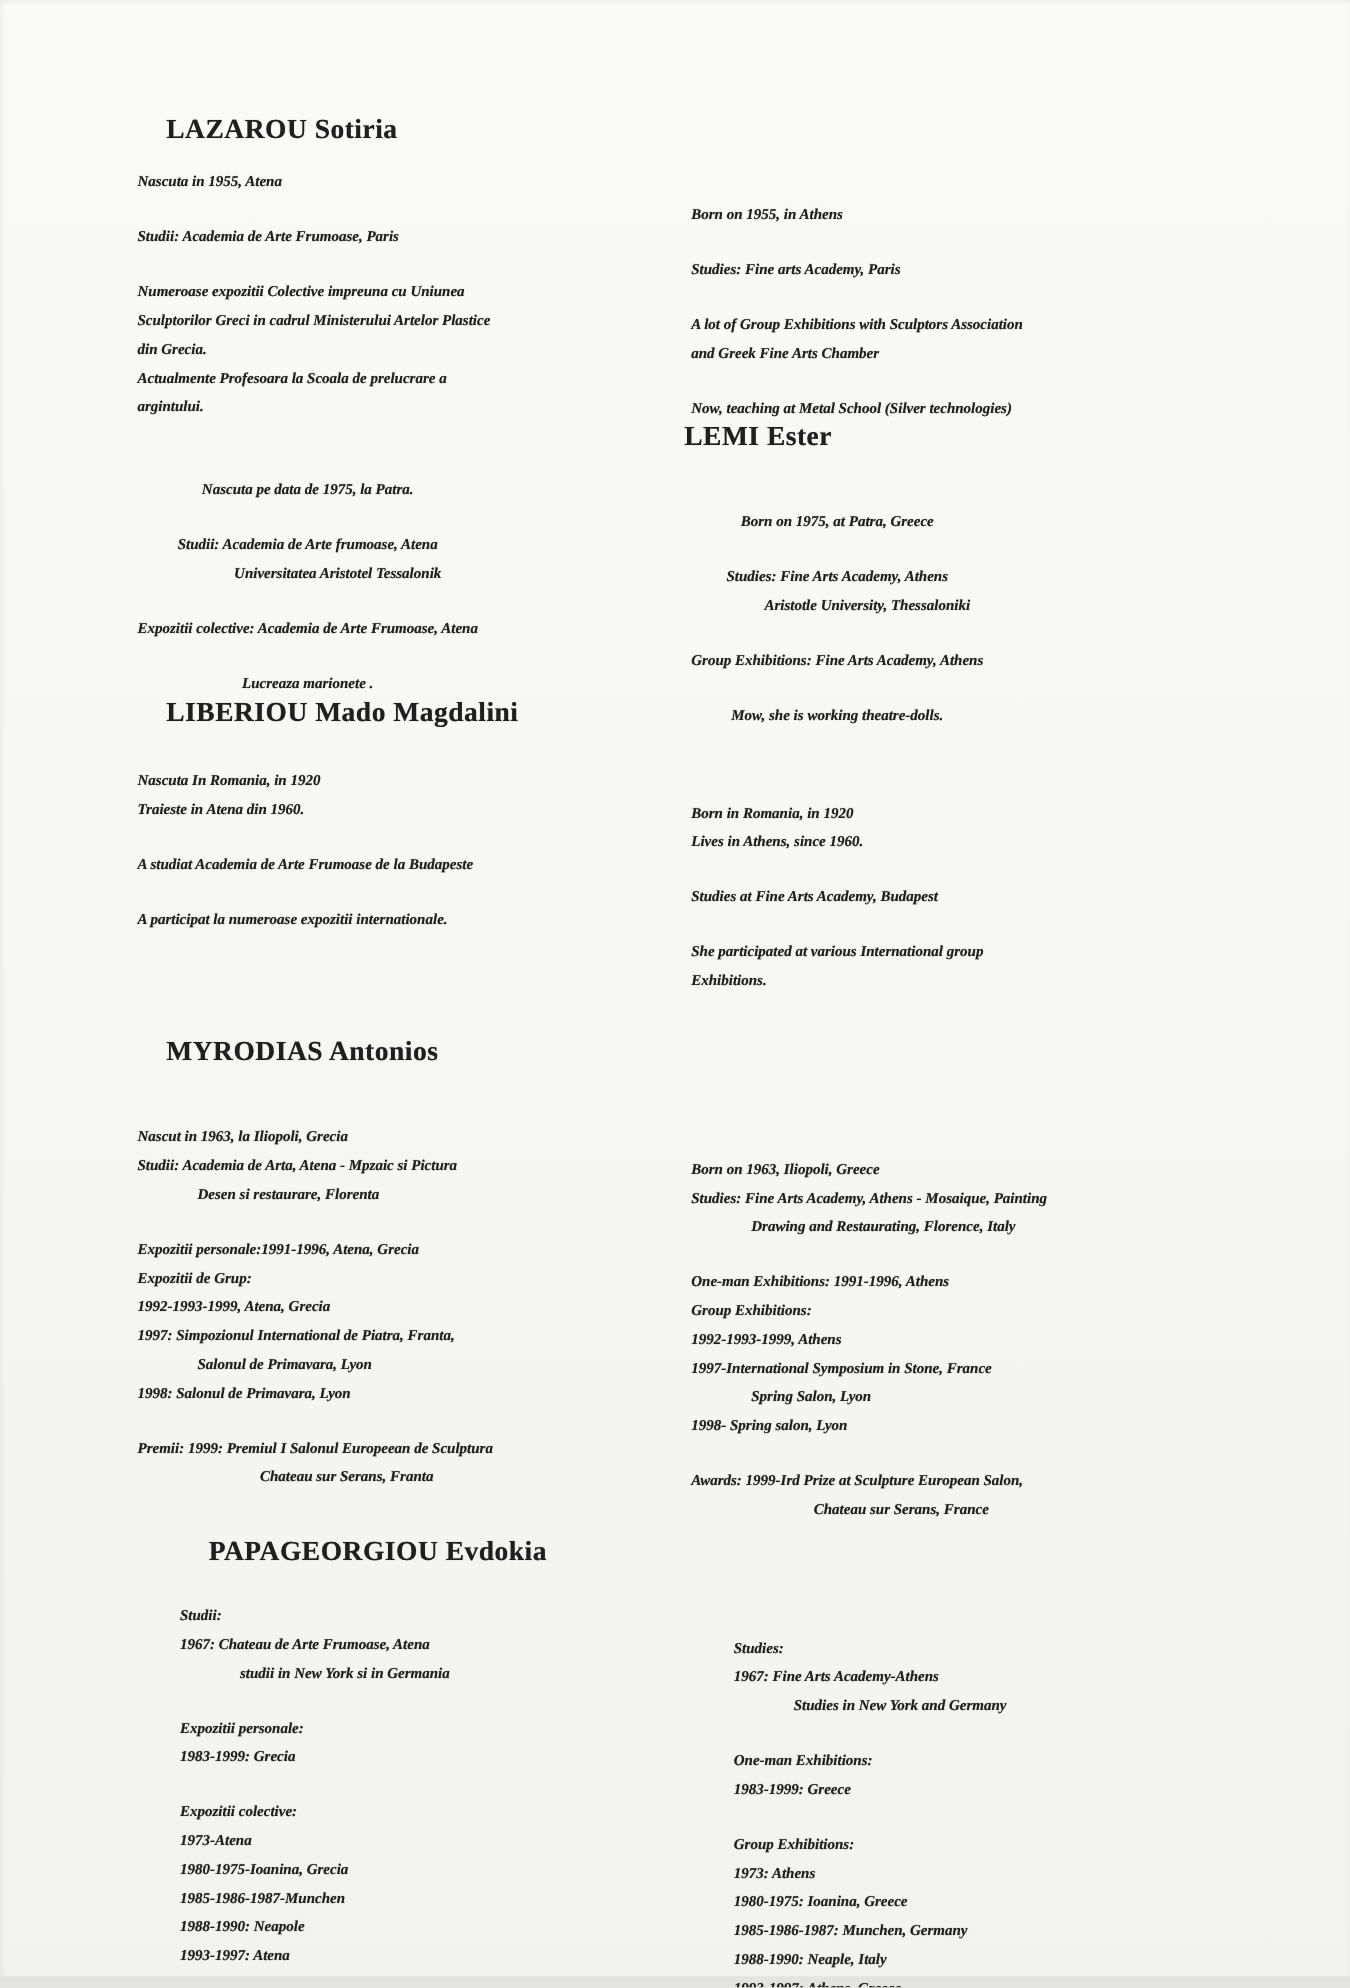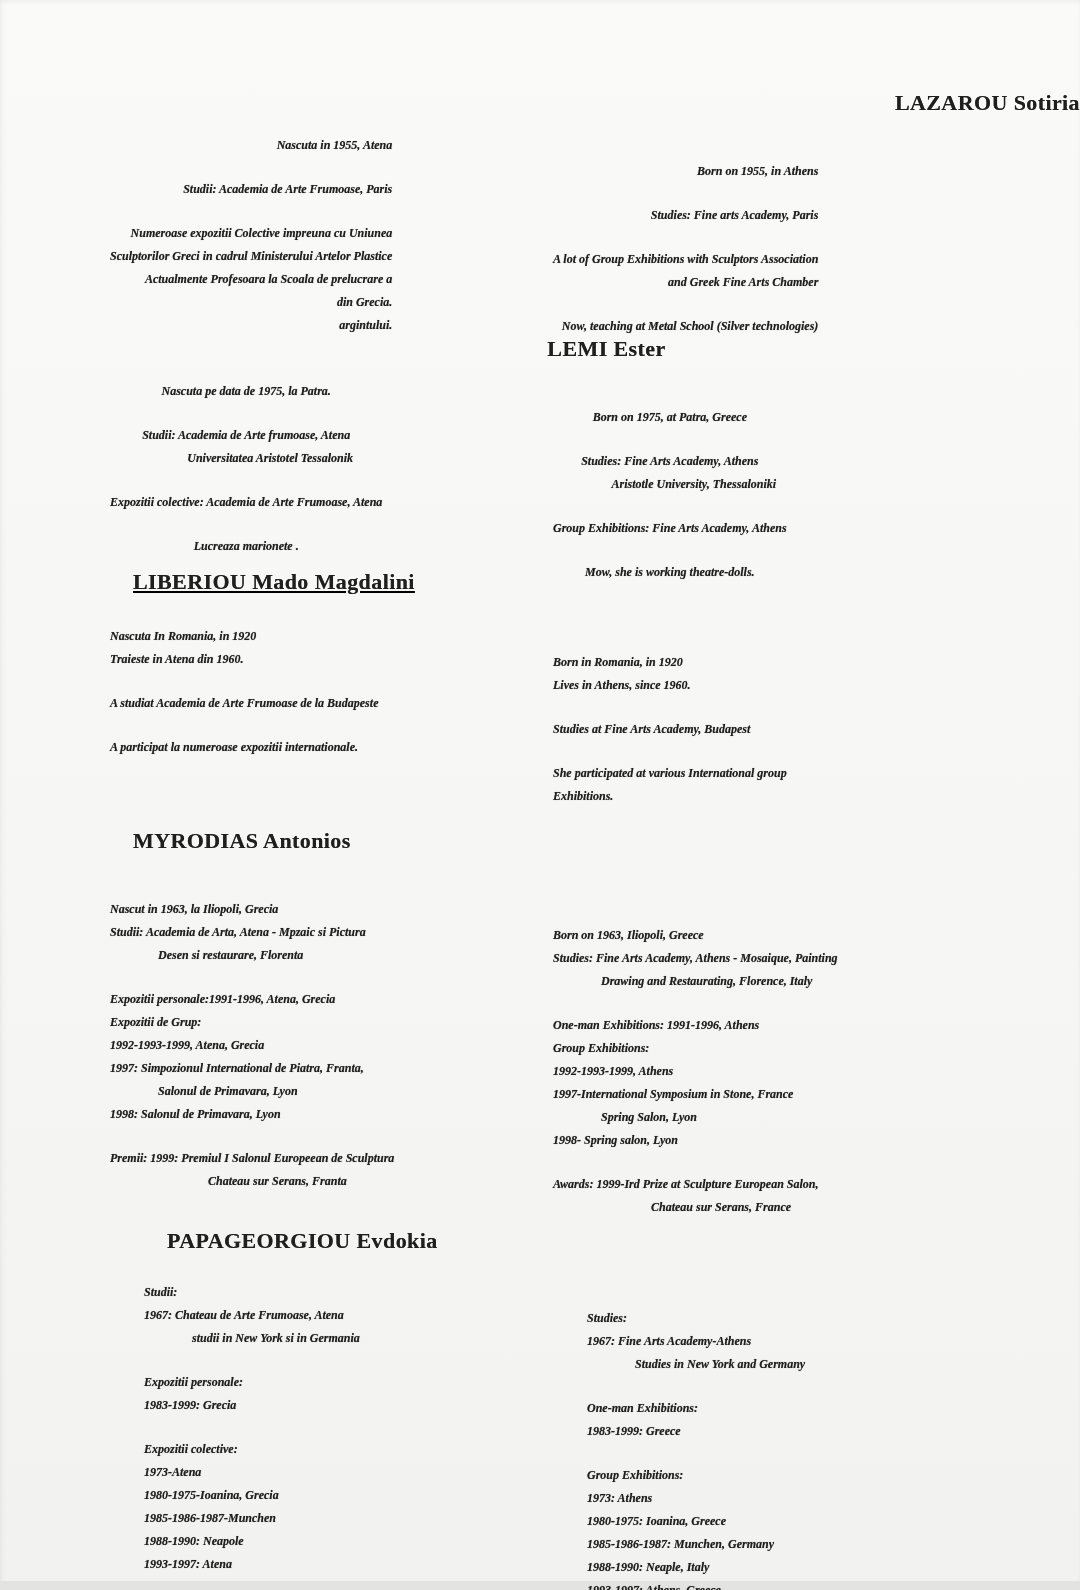--- a/index.html
+++ b/index.html
@@ -11,23 +11,23 @@
     position: relative;
     width: 1080px;
     height: 1590px;
     margin: 0 auto;
     background: linear-gradient(180deg, #fafaf8 0%, var(--paper) 55%, #f2f2f0 100%);
     box-shadow: inset 0 -9px 0 #e3e3e1, inset 0 2px 4px rgba(0,0,0,0.04), inset 3px 0 6px rgba(0,0,0,0.03);
     font-family: "Liberation Serif", "DejaVu Serif", serif;
     overflow: hidden;
   }
   .artist-section { position: absolute; left: 0; width: 1080px; }
-  .artist-section.s1 { top: 90px; text-align: right; }
+  .artist-section.s1 { top: 90px; }
   .artist-section.s2 { top: 336px; text-align: center; }
-  .artist-section.s3 { top: 569px; text-decoration: underline; }
+  .artist-section.s3 { top: 557px; }
   .artist-section.s4 { top: 828px; }
   .artist-section.s5 { top: 1228px; padding-left: 34px; }
 
   .artist-name {
     margin: 0 0 0 133px;
     font-size: 22px;
     line-height: 26px;
     font-weight: bold;
     letter-spacing: 0.4px;
     color: var(--ink);
@@ -69,22 +69,22 @@
       <div class="col col-left">
           <div class="para">
             <div class="line indent-0">Nascuta in 1955, Atena</div>
           </div>
           <div class="para">
             <div class="line indent-0">Studii: Academia de Arte Frumoase, Paris</div>
           </div>
           <div class="para">
             <div class="line indent-0">Numeroase expozitii Colective impreuna cu Uniunea</div>
             <div class="line indent-0">Sculptorilor Greci in cadrul Ministerului Artelor Plastice</div>
+            <div class="line indent-0">din Grecia.</div>
             <div class="line indent-0">Actualmente Profesoara la Scoala de prelucrare a</div>
-            <div class="line indent-0">din Grecia.</div>
             <div class="line indent-0">argintului.</div>
           </div>
         </div>
       <div class="col col-right">
           <div class="para">
             <div class="line indent-0">Born on 1955, in Athens</div>
           </div>
           <div class="para">
             <div class="line indent-0">Studies: Fine arts Academy, Paris</div>
           </div>

